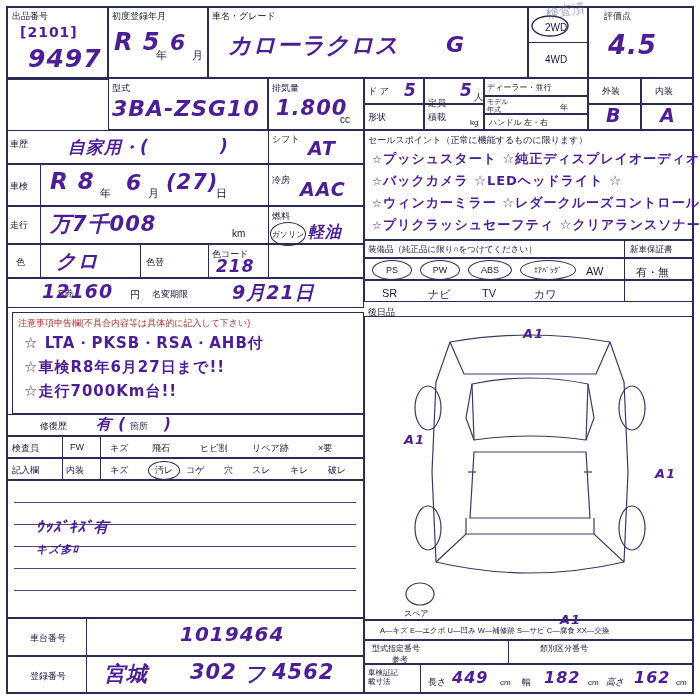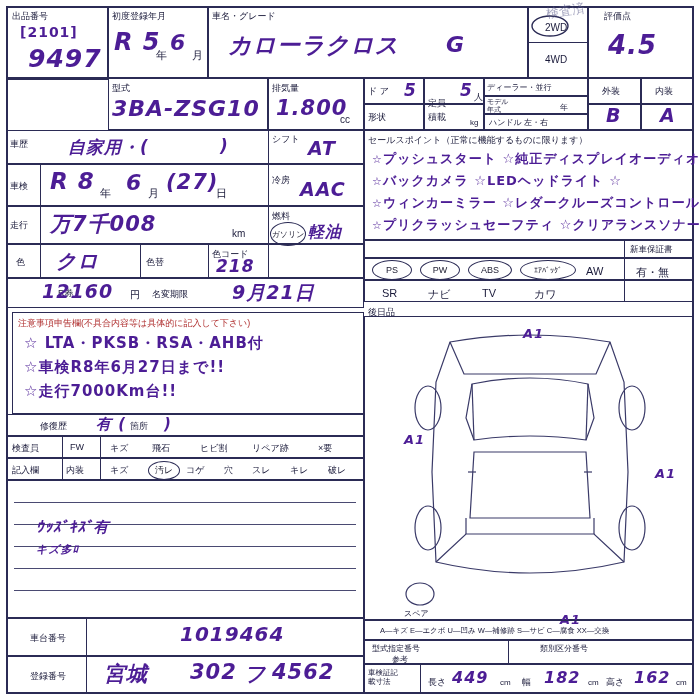--- a/index.html
+++ b/index.html
@@ -160,20 +160,21 @@
     <span class="star">☆</span><span>プッシュスタート ☆純正ディスプレイオーディオ</span></div>
   <div class="hand" style="left:372px;top:172px;font-size:13px;">
     <span class="star">☆</span><span>バックカメラ ☆LEDヘッドライト ☆</span></div>
   <div class="hand" style="left:372px;top:194px;font-size:13px;">
     <span class="star">☆</span><span>ウィンカーミラー ☆レダークルーズコントロール</span></div>
   <div class="hand" style="left:372px;top:216px;font-size:13px;">
     <span class="star">☆</span><span>プリクラッシュセーフティ ☆クリアランスソナー付</span></div>
 
   <div class="box" style="left:364px;top:240px;width:330px;height:18px;"></div>
   <div class="line" style="left:624px;top:240px;width:1px;height:18px;"></div>
+  <div class="lbl" style="left:368px;top:244px;font-size:8.5px;">装備品（純正品に限り○をつけてください）</div>
   <div class="lbl" style="left:630px;top:244px;font-size:8.5px;">新車保証書</div>
 
   <div class="box" style="left:364px;top:258px;width:330px;height:22px;"></div>
   <div class="line" style="left:624px;top:258px;width:1px;height:44px;"></div>
   <div class="circlebox" style="left:372px;top:260px;width:38px;height:18px;">PS</div>
   <div class="circlebox" style="left:420px;top:260px;width:38px;height:18px;">PW</div>
   <div class="circlebox" style="left:468px;top:260px;width:42px;height:18px;">ABS</div>
   <div class="circlebox" style="left:520px;top:260px;width:54px;height:18px;font-size:8px;">ｴｱﾊﾞｯｸﾞ</div>
   <div class="lbl" style="left:586px;top:265px;font-size:11px;">AW</div>
   <div class="lbl" style="left:636px;top:265px;font-size:11px;">有・無</div>
@@ -275,21 +276,21 @@
 
   <div class="box" style="left:364px;top:664px;width:330px;height:30px;"></div>
   <div class="line" style="left:420px;top:664px;width:1px;height:30px;"></div>
   <div class="lbl" style="left:368px;top:668px;font-size:7.5px;line-height:9px;">車検証記<br>載寸法</div>
   <div class="lbl" style="left:428px;top:676px;font-size:9px;">長さ</div>
   <div class="hand hw" style="left:452px;top:668px;font-size:16px;">449</div>
   <div class="lbl" style="left:500px;top:678px;font-size:8px;">cm</div>
   <div class="lbl" style="left:522px;top:676px;font-size:9px;">幅</div>
   <div class="hand hw" style="left:544px;top:668px;font-size:16px;">182</div>
   <div class="lbl" style="left:588px;top:678px;font-size:8px;">cm</div>
-  <div class="lbl" style="left:606px;top:676px;font-size:9px;">高さ</div>
+  <div class="lbl" style="left:606px;top:676px;font-size:9px;font-style:italic;">高さ</div>
   <div class="hand hw" style="left:634px;top:668px;font-size:16px;">162</div>
   <div class="lbl" style="left:676px;top:678px;font-size:8px;">cm</div>
 
   <div class="box" style="left:6px;top:618px;width:358px;height:38px;"></div>
   <div class="line" style="left:86px;top:618px;width:1px;height:76px;"></div>
   <div class="lbl" style="left:30px;top:632px;">車台番号</div>
   <div class="hand hw" style="left:180px;top:622px;font-size:20px;">1019464</div>
 
   <div class="box" style="left:6px;top:656px;width:358px;height:38px;"></div>
   <div class="lbl" style="left:30px;top:670px;">登録番号</div>

